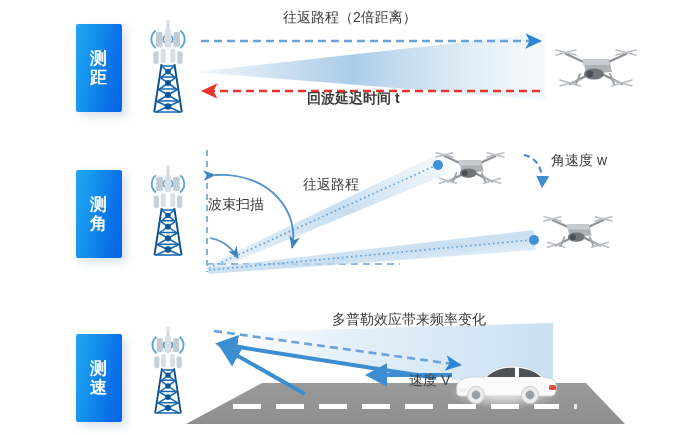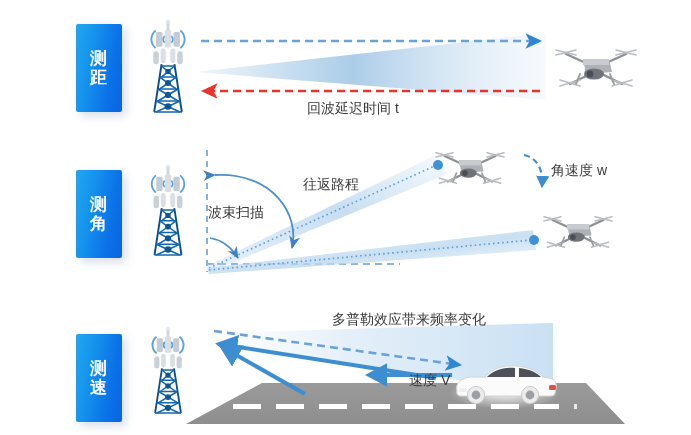--- a/index.html
+++ b/index.html
@@ -20,24 +20,24 @@
     box-shadow:4px 4px 10px rgba(120,150,180,.30);
   }
   .badge span{display:block;}
   .badge.b1{left:76px;top:24px;}
   .badge.b2{left:76px;top:170px;}
   .badge.b3{left:76px;top:334px;}
 
   
   .lbl{position:absolute;white-space:nowrap;font-size:14px;color:#3a3a3a;}
   .lbl.t1{left:283px;top:9px;}
-  .lbl.t2{left:307px;top:100px;}
+  .lbl.t2{left:307px;top:90px;font-weight:bold;}
   .lbl.t3{left:303px;top:176px;}
-  .lbl.t4{left:208px;top:204px;}
-  .lbl.t5{left:551px;top:162px;text-align:right;}
+  .lbl.t4{left:208px;top:196px;}
+  .lbl.t5{left:551px;top:152px;text-align:right;}
   .lbl.t6{left:332px;top:311px;}
   .lbl.t7{left:381px;top:372px;margin-left:28px;}
 </style>
 </head>
 <body>
 
 <div class="stage">
 
   <svg class="svg-layer" viewBox="0 0 691 435">
     <defs>
@@ -377,20 +377,21 @@
   </div>
   <div class="badge b2">
     <span>测</span>
     <span>角</span>
   </div>
   <div class="badge b3">
     <span>测</span>
     <span>速</span>
   </div>
 
+  <div class="lbl t1">往返路程（2倍距离）</div>
   <div class="lbl t2">回波延迟时间 t</div>
   <div class="lbl t3">往返路程</div>
   <div class="lbl t4">波束扫描</div>
   <div class="lbl t5">角速度 w</div>
   <div class="lbl t6">多普勒效应带来频率变化</div>
   <div class="lbl t7">速度 V</div>
 
 </div>
 
 </body></html>

